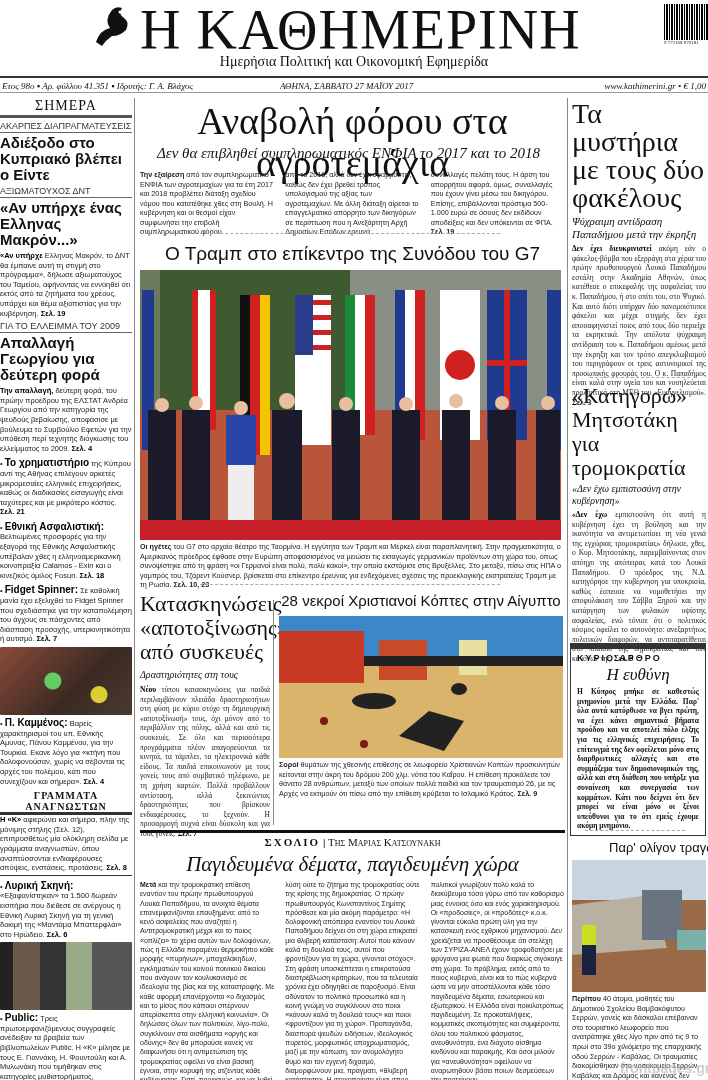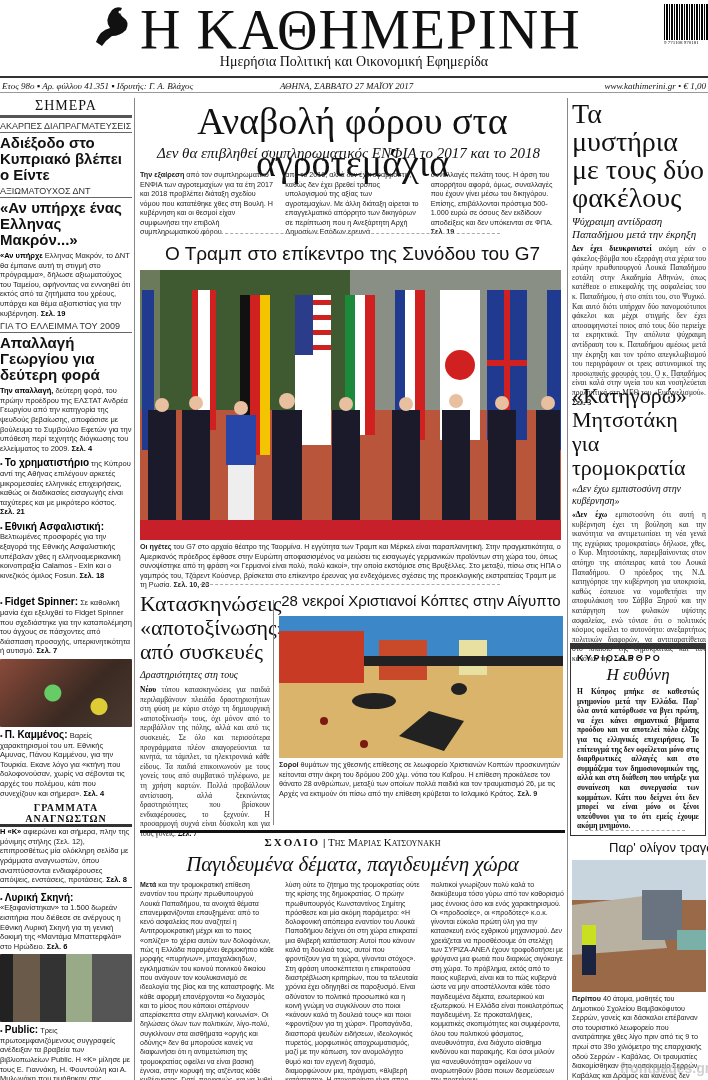--- a/index.html
+++ b/index.html
@@ -66,21 +66,21 @@
     <div class="lhead">«Αν υπήρχε ένας Ελληνας Μακρόν...»</div>
     <div class="lbody"><b>«Αν υπήρχε</b><span> Ελληνας Μακρόν, το ΔΝΤ θα έμπαινε αυτή τη στιγμή στο πρόγραμμα», δήλωσε αξιωματούχος του Ταμείου, αφήνοντας να εννοηθεί ότι εκτός από τα ζητήματα του χρέους, υπάρχει και θέμα αξιοπιστίας για την κυβέρνηση.</span><b> Σελ. 19</b></div>
   </div>
   <div>
     <div class="sect">ΓΙΑ ΤΟ ΕΛΛΕΙΜΜΑ ΤΟΥ 2009</div>
     <div class="lhead">Απαλλαγή Γεωργίου για δεύτερη φορά</div>
     <div class="lbody"><b>Την απαλλαγή,</b><span> δεύτερη φορά, του πρώην προέδρου της ΕΛΣΤΑΤ Ανδρέα Γεωργίου από την κατηγορία της ψευδούς βεβαίωσης, αποφάσισε με βούλευμα το Συμβούλιο Εφετών για την υπόθεση περί τεχνητής διόγκωσης του ελλείμματος το 2009.</span><b> Σελ. 4</b></div>
   </div>
   <div class="lbody" style="margin-top:5px">• <b style="font-size:10px">Το χρηματιστήριο</b><span> της Κύπρου αντί της Αθήνας επιλέγουν αρκετές μικρομεσαίες ελληνικές επιχειρήσεις, καθώς οι διαδικασίες εισαγωγής είναι ταχύτερες και με μικρότερο κόστος.</span><b> Σελ. 21</b></div>
   <div class="lbody" style="margin-top:5px">• <b style="font-size:10px">Εθνική Ασφαλιστική:</b><span> Βελτιωμένες προσφορές για την εξαγορά της Εθνικής Ασφαλιστικής υπέβαλαν χθες η ελληνοαμερικανική κοινοπραξία Calamos - Exin και ο κινεζικός όμιλος Fosun.</span><b> Σελ. 18</b></div>
-  <div class="lbody" style="margin-top:17px">• <b style="font-size:10px">Fidget Spinner:</b><span> Σε καθολική μανία έχει εξελιχθεί το Fidget Spinner που σχεδιάστηκε για την καταπολέμηση του άγχους σε πάσχοντες από διάσπαση προσοχής, υπερκινητικότητα ή αυτισμό.</span><b> Σελ. 7</b></div>
+  <div class="lbody" style="margin-top:5px">• <b style="font-size:10px">Fidget Spinner:</b><span> Σε καθολική μανία έχει εξελιχθεί το Fidget Spinner που σχεδιάστηκε για την καταπολέμηση του άγχους σε πάσχοντες από διάσπαση προσοχής, υπερκινητικότητα ή αυτισμό.</span><b> Σελ. 7</b></div>
   <div class="sideimg" style="background:radial-gradient(circle at 40% 50%,#6c6 0 8px,transparent 9px),radial-gradient(circle at 75% 70%,#dc3 0 8px,transparent 9px),linear-gradient(135deg,#8a4a3a,#3a2a22 60%,#4a3a30)"></div>
   <div class="lbody" style="margin-top:3px">• <b style="font-size:10px">Π. Καμμένος:</b><span> Βαρείς χαρακτηρισμοί του υπ. Εθνικής Αμυνας, Πάνου Καμμένου, για την Τουρκία. Εκανε λόγο για «κτήνη που δολοφονούσαν, χωρίς να σέβονται τις αρχές του πολέμου, κάτι που συνεχίζουν και σήμερα».</span><b> Σελ. 4</b></div>
   <div style="margin-top:4px;text-align:center" class="serif">
     <div style="font-size:10px;letter-spacing:1px;font-weight:bold">ΓΡΑΜΜΑΤΑ</div>
     <div style="font-size:10px;letter-spacing:1px;font-weight:bold;border-bottom:3px solid #333">ΑΝΑΓΝΩΣΤΩΝ</div>
   </div>
   <div class="lbody" style="border-bottom:1px solid #333;padding-bottom:2px"><b>Η «Κ»</b><span> αφιερώνει και σήμερα, πλην της μόνιμης στήλης (Σελ. 12), επιπροσθέτως μία ολόκληρη σελίδα με γράμματα αναγνωστών, όπου αναπτύσσονται ενδιαφέρουσες απόψεις, ενστάσεις, προτάσεις.</span><b> Σελ. 8</b></div>
   <div class="lbody" style="margin-top:5px">• <b style="font-size:10px">Λυρική Σκηνή:</b><span> «Εξαφανίστηκαν» τα 1.500 δωρεάν εισιτήρια που διέθεσε σε ανέργους η Εθνική Λυρική Σκηνή για τη γενική δοκιμή της «Μαντάμα Μπαττερφλάι» στο Ηρώδειο.</span><b> Σελ. 6</b></div>
   <div class="sideimg" style="background:linear-gradient(90deg,#222 0 10%,#6a5a4a 10% 30%,#333 30% 50%,#9a8 50% 70%,#555 70%)"></div>
   <div class="lbody" style="margin-top:3px">• <b style="font-size:10px">Public:</b><span> Τρεις πρωτοεμφανιζόμενους συγγραφείς ανέδειξαν τα βραβεία των βιβλιοπωλείων Public. Η «Κ» μίλησε με τους Ε. Γιαννάκη, Η. Φουντούλη και Α. Μυλωνάκη που τιμήθηκαν στις κατηγορίες μυθιστορήματος, διηγήματος και εφηβικής λογοτεχνίας.</span></div>

